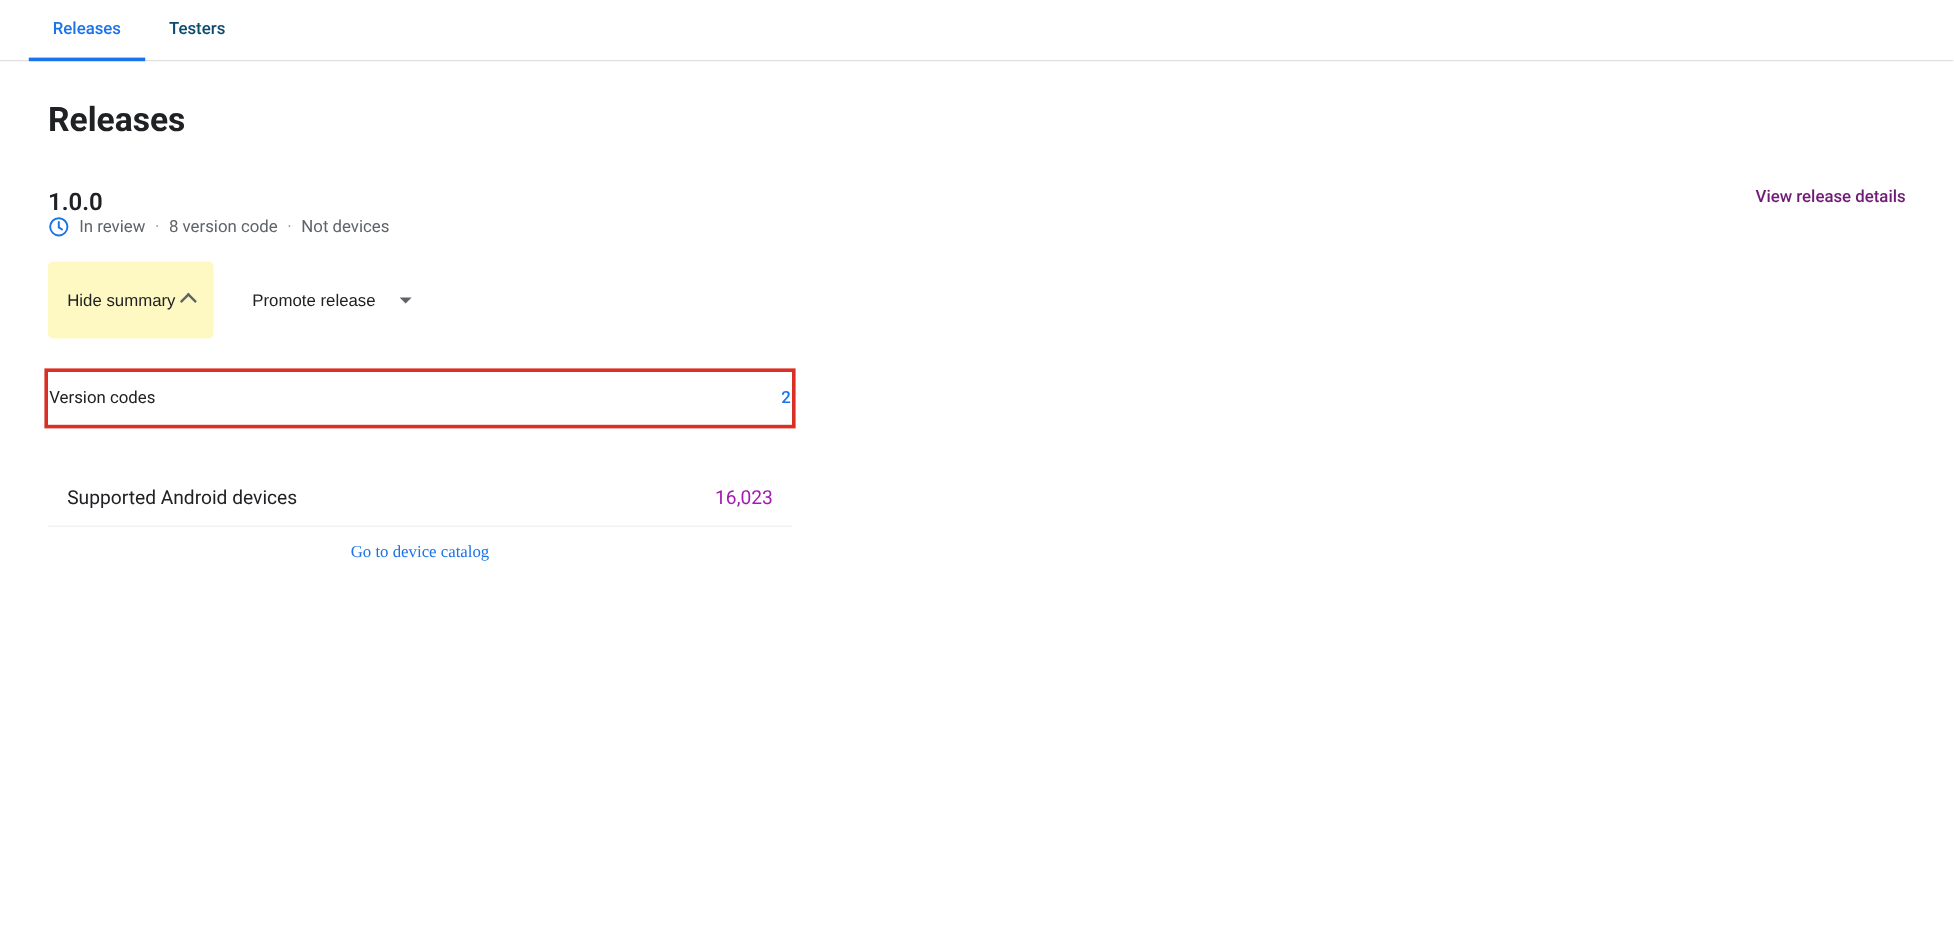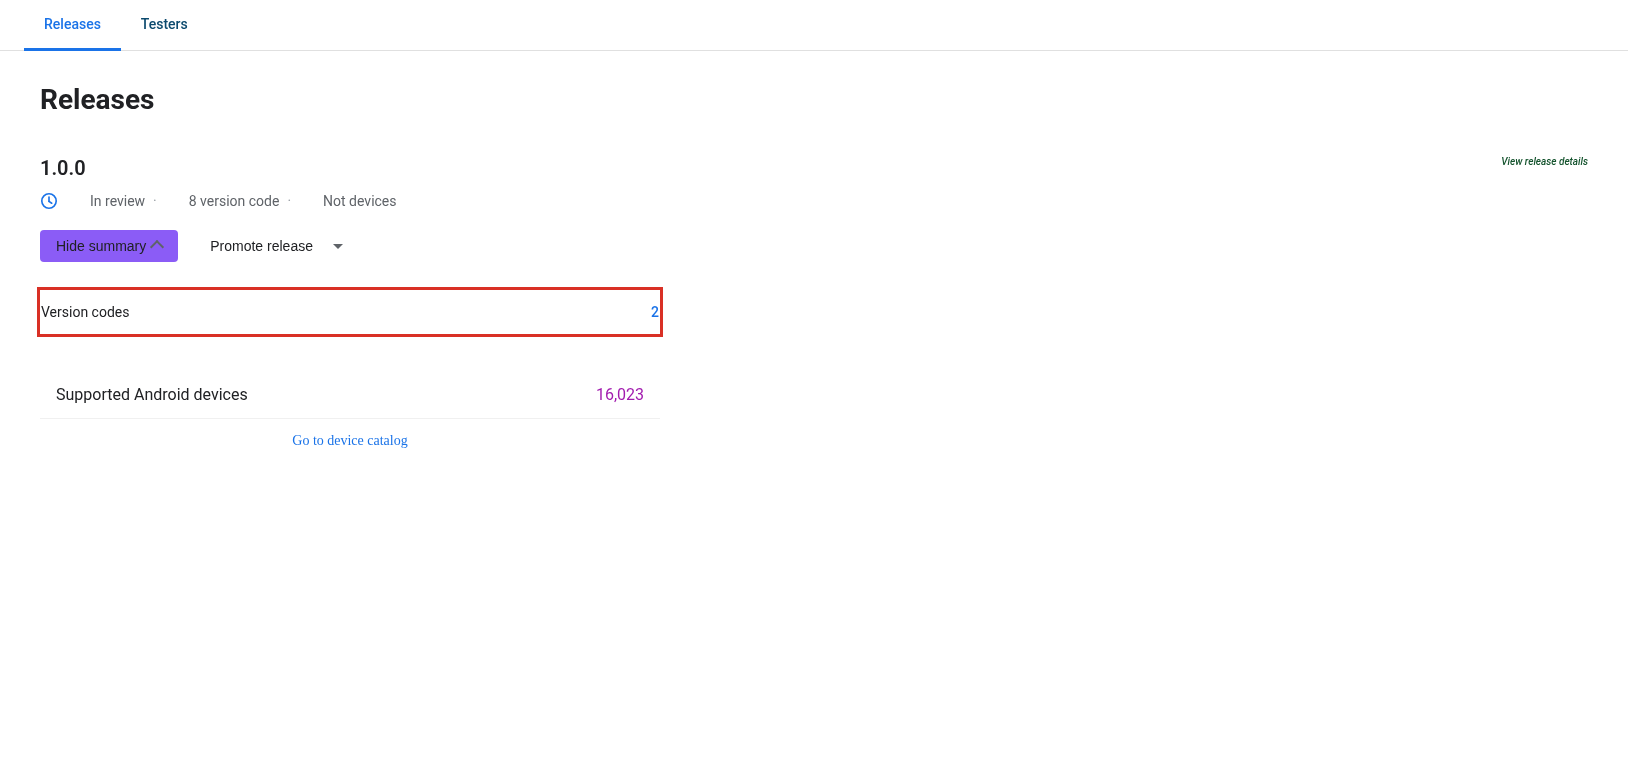--- a/index.html
+++ b/index.html
@@ -46,37 +46,36 @@
       font-size: 28px;
       font-weight: 700;
       color: #202124;
       margin-bottom: 40px;
     }
 
     .release-header {
       display: flex;
       justify-content: space-between;
       align-items: flex-start;
-      margin-bottom: 12px;
+      margin-bottom: 0;
       gap: 44px;
     }
 
     .release-version {
       font-size: 20px;
       font-weight: 600;
       color: #202124;
     }
 
     .view-release-link {
-      color: #14532d;
-      font-size: 10px;
+      color: #701a75;
+      font-size: 14px;
       font-weight: 500;
       cursor: pointer;
       text-decoration: none;
-      font-style: italic;
     }
 
     .release-status-row {
       display: flex;
       align-items: center;
       gap: 8px;
       margin-bottom: 20px;
       font-size: 14px;
       color: #5f6368;
     }
@@ -87,36 +86,35 @@
       height: 18px;
       flex-shrink: 0;
     }
 
     .dot-separator {
       color: #9aa0a6;
     }
 
     .status-text {
       color: #5f6368;
-      margin-left: 24px;
     }
 
     .action-buttons-row {
       display: flex;
       align-items: center;
       gap: 16px;
       margin-bottom: 28px;
     }
 
     .btn-hide-summary {
       display: flex;
       align-items: center;
       gap: 6px;
-      padding: 8px 16px;
-      background-color: #8b5cf6;
+      padding: 24px 16px;
+      background-color: #fef9c3;
       border: none;
       border-radius: 4px;
       font-size: 14px;
       font-weight: 500;
       color: #202124;
       cursor: pointer;
     }
 
     .btn-promote-release {
       display: flex;

